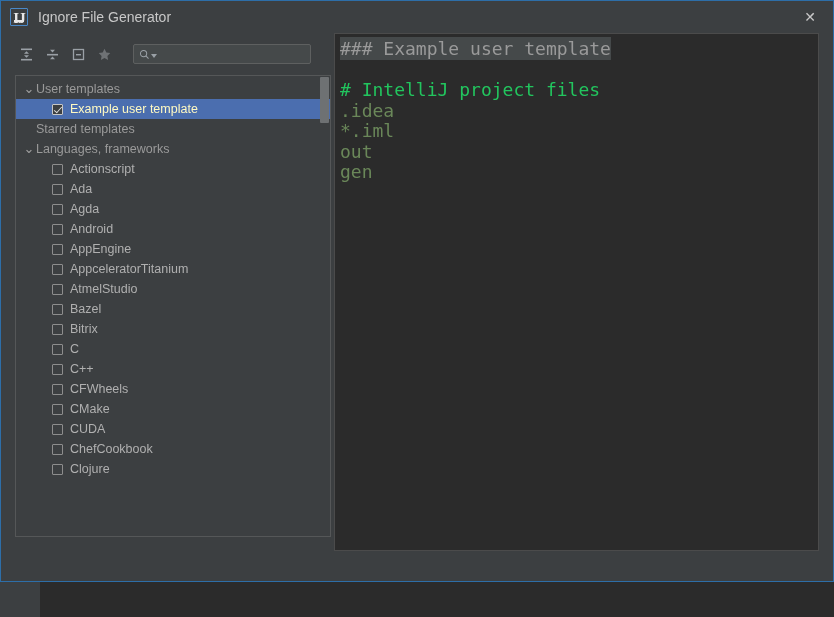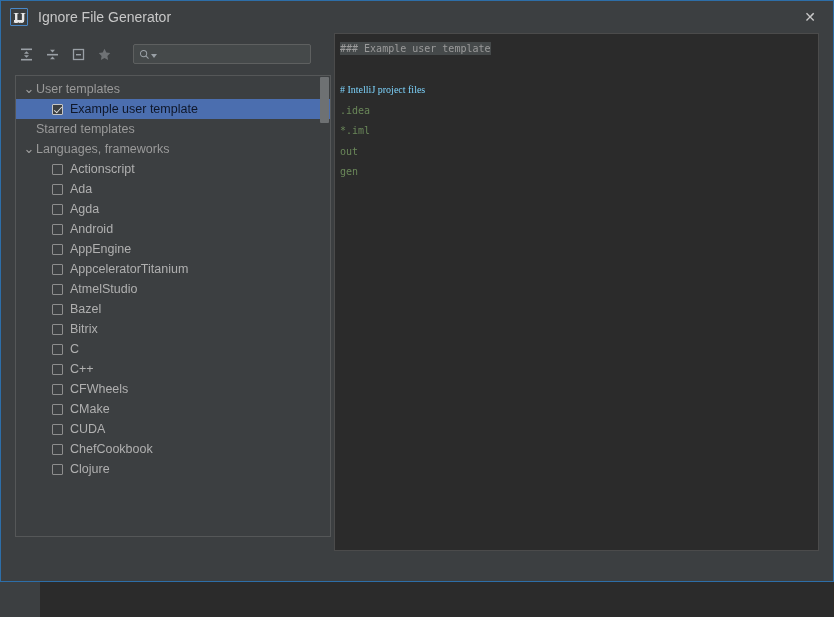--- a/index.html
+++ b/index.html
@@ -164,21 +164,21 @@
     align-items: center;
     font-size: 12.5px;
     color: #b0b0b0;
     padding-left: 6px;
     white-space: nowrap;
     cursor: default;
   }
   .tree-row.group { color: #9a9a9a; }
   .tree-row.selected {
     background: #4b6eaf;
-    color: #0f172a;
+    color: #fef9c3;
   }
   .chev {
     width: 14px;
     display: inline-flex;
     justify-content: center;
     align-items: center;
     font-size: 8px;
     color: #a0a0a0;
     flex: 0 0 14px;
   }
@@ -226,27 +226,27 @@
     width: 485px;
     height: 518px;
     background: #2b2b2b;
     border: 1px solid #4b4b4b;
     box-sizing: border-box;
     overflow: hidden;
     padding: 5px 0 0 5px;
   }
   .code-line {
     font-family: "DejaVu Sans Mono", monospace;
-    font-size: 10px;
+    font-size: 18px;
     line-height: 20.5px;
     white-space: pre;
     height: 20.5px;
   }
   .code-line .seg { padding: 1px 0; }
-  .c-comment { color: #7dd3fc; font-family: Liberation Serif, serif; }
+  .c-comment { color: #22c55e; }
   .c-entry   { color: #6a8759; }
   .c-hl {
     background: #45494a;
     color: #9a9a9a;
   }
 
   
   #button-bar {
     position: absolute;
     left: 0; top: 518px;

